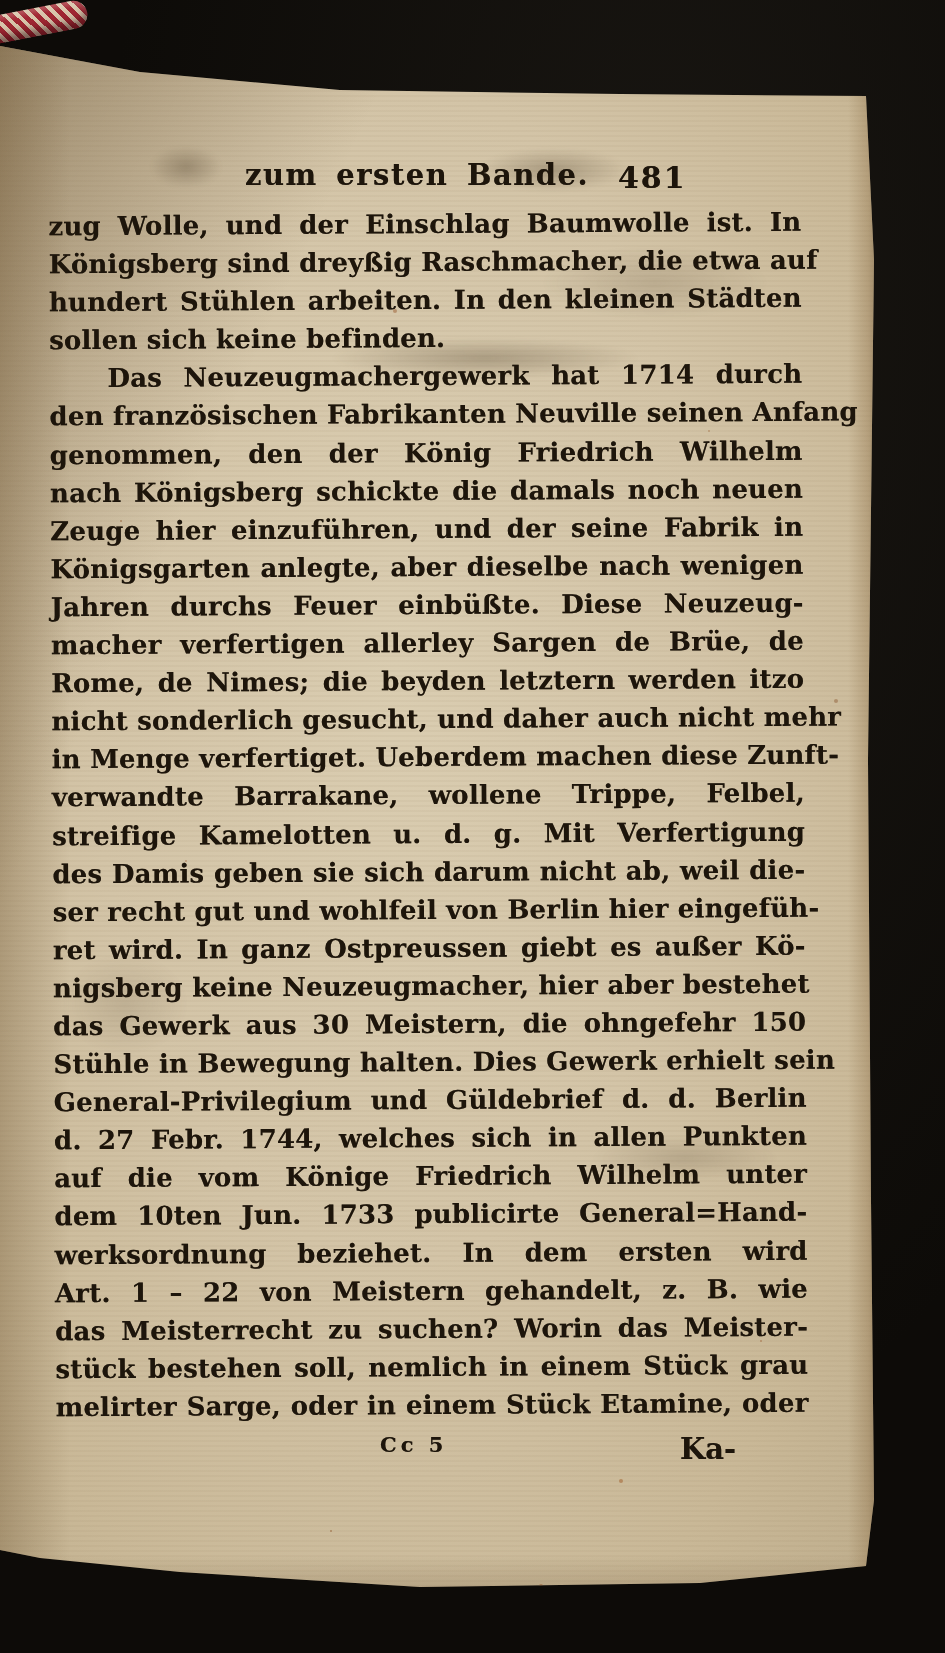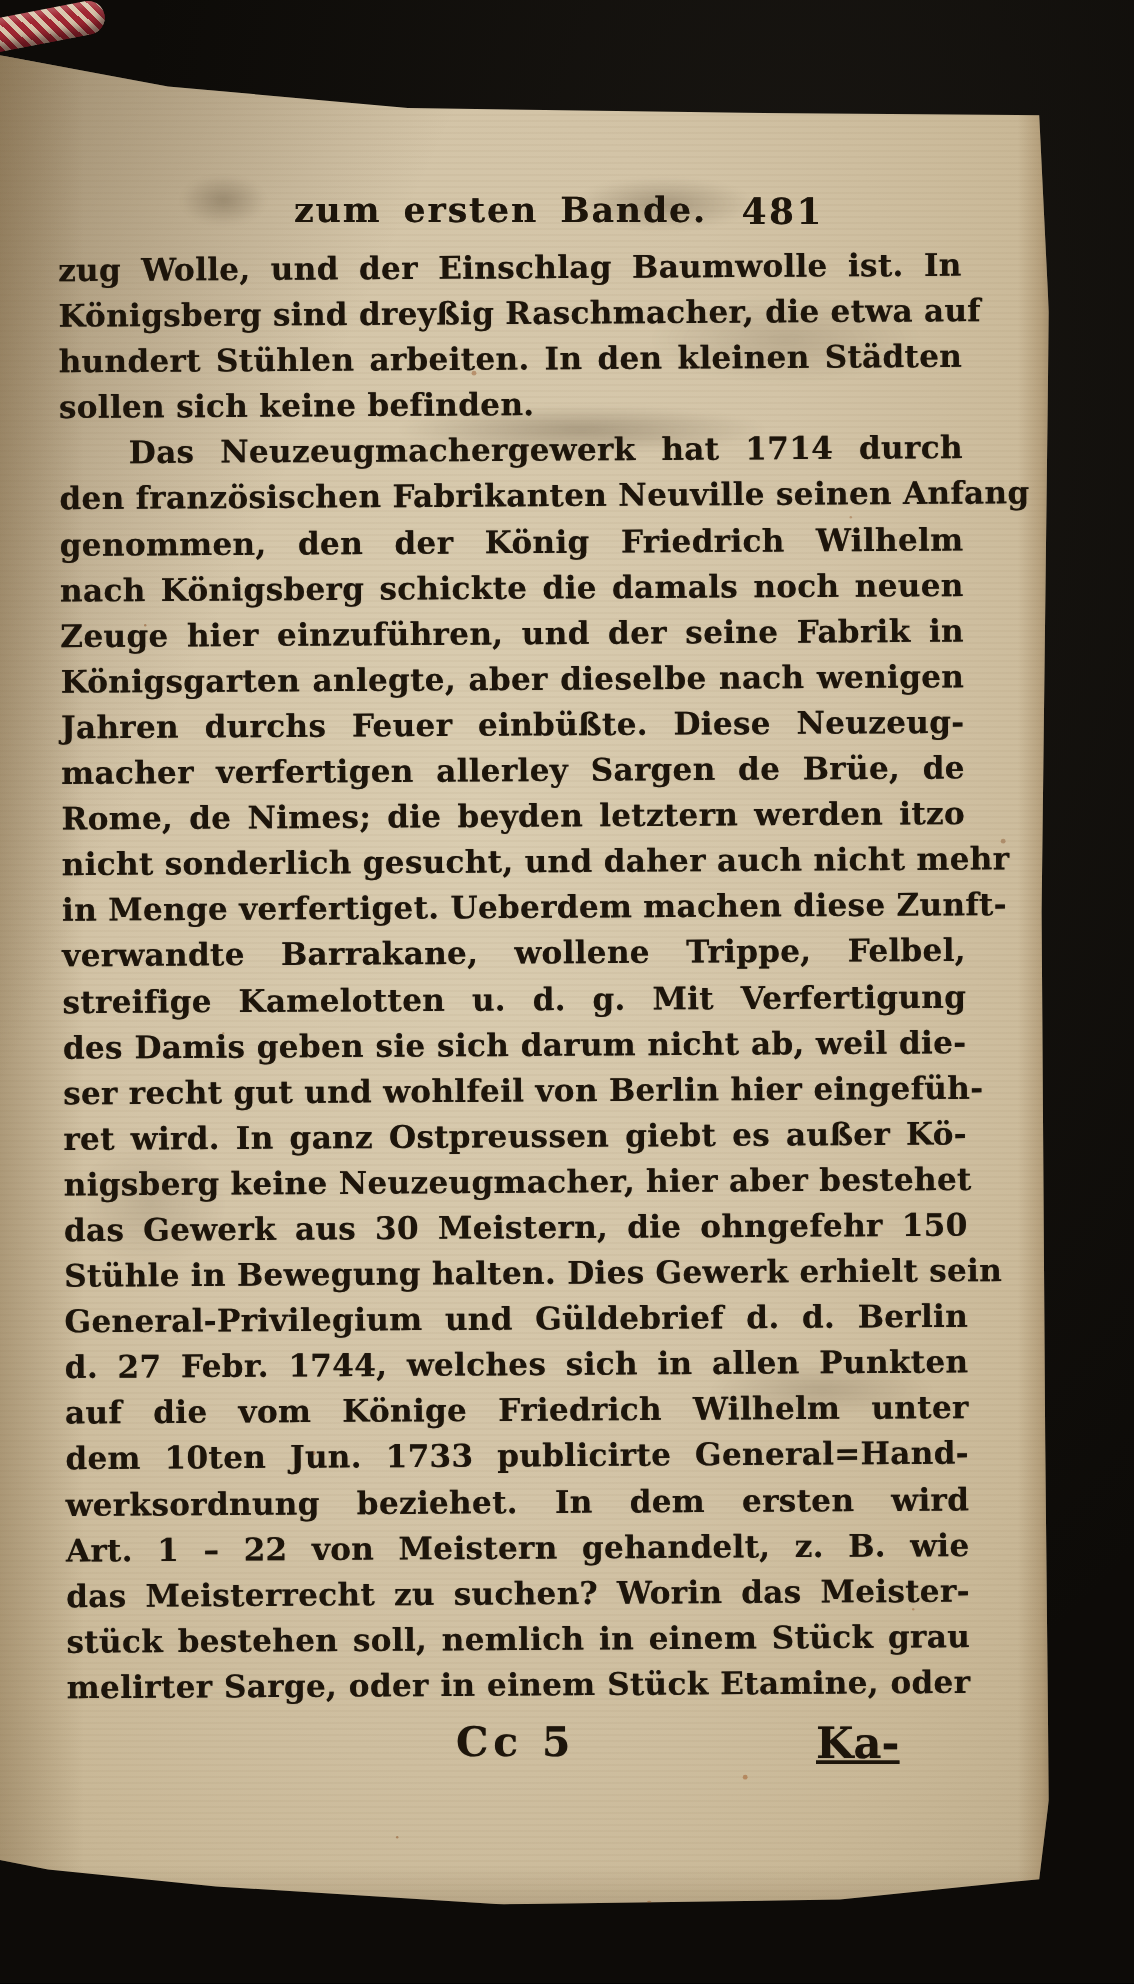--- a/index.html
+++ b/index.html
@@ -69,28 +69,27 @@
     white-space:nowrap;
     text-shadow:0 0 .6px rgba(25,16,6,.55);
   }
   .line.flush{text-align-last:left;}
   .line.indent{padding-left:58px;}
   .sig-row{
     position:absolute;left:52px;top:1432px;width:753px;height:40px;
   }
   .sig-mark{
     position:absolute;left:328px;
-    font-size:34px;font-weight:700;color:var(--ink);letter-spacing:4px;
+    font-size:21px;font-weight:700;color:var(--ink);letter-spacing:4px;
     text-shadow:0 0 .6px rgba(25,16,6,.55);
   }
   .catchword{
     position:absolute;left:628px;
-    font-size:36px;font-weight:700;color:var(--ink);
+    font-size:29px;font-weight:700;color:var(--ink);
     text-shadow:0 0 .6px rgba(25,16,6,.55);
-    text-decoration:underline;
   }
   
   .ghost{
     position:absolute;border-radius:50%;
     background:radial-gradient(ellipse, rgba(70,55,35,.30), rgba(70,55,35,0) 70%);
     filter:blur(2px);
   }
   .g1{left:150px;top:146px;width:72px;height:42px;}
   .g2{left:478px;top:148px;width:150px;height:44px;}
   .g3{left:330px;top:338px;width:310px;height:40px;}

